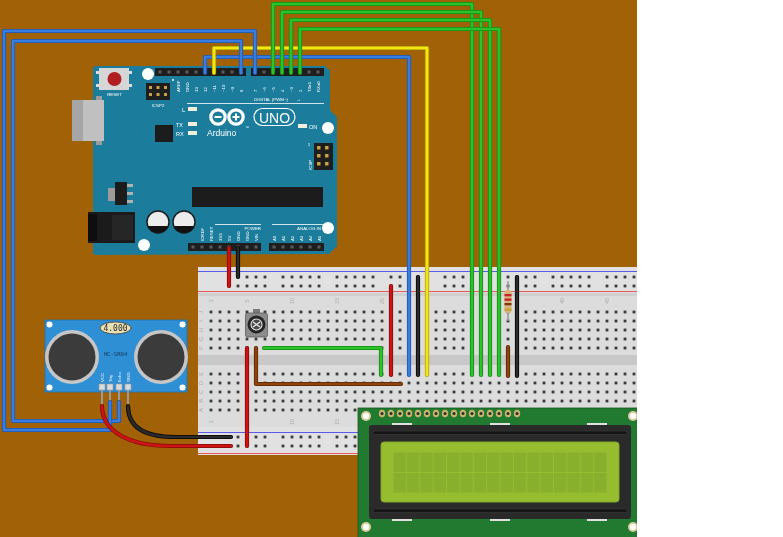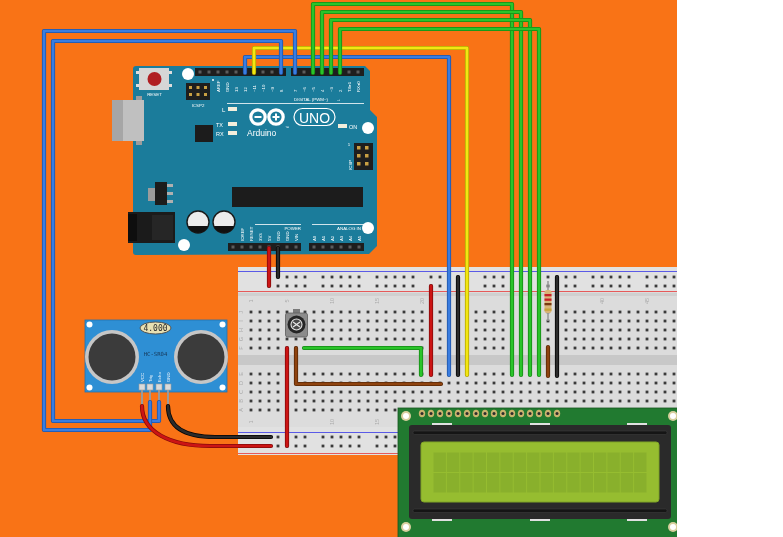--- a/index.html
+++ b/index.html
@@ -1,16 +1,16 @@
 <!DOCTYPE html>
 <html><head>
 <meta charset="utf-8">
 <style>
   html, body { margin: 0; padding: 0; background: #ffffff; }
-  #stage { position: relative; width: 637px; height: 537px; overflow: hidden; background: #f97316; padding-left: 40px; }
+  #stage { position: relative; width: 637px; height: 537px; overflow: hidden; background: #a16207; }
   svg { display: block; }
   svg text { font-family: "Liberation Sans", sans-serif; }
   .mono { font-family: "DejaVu Sans Mono", monospace; }
   .wlabel { fill: #ffffff; font-size: 4.3px; }
   .bblabel { fill: #ababab; font-size: 5.6px; }
 </style>
 </head>
 <body>
 
 <div id="stage">

